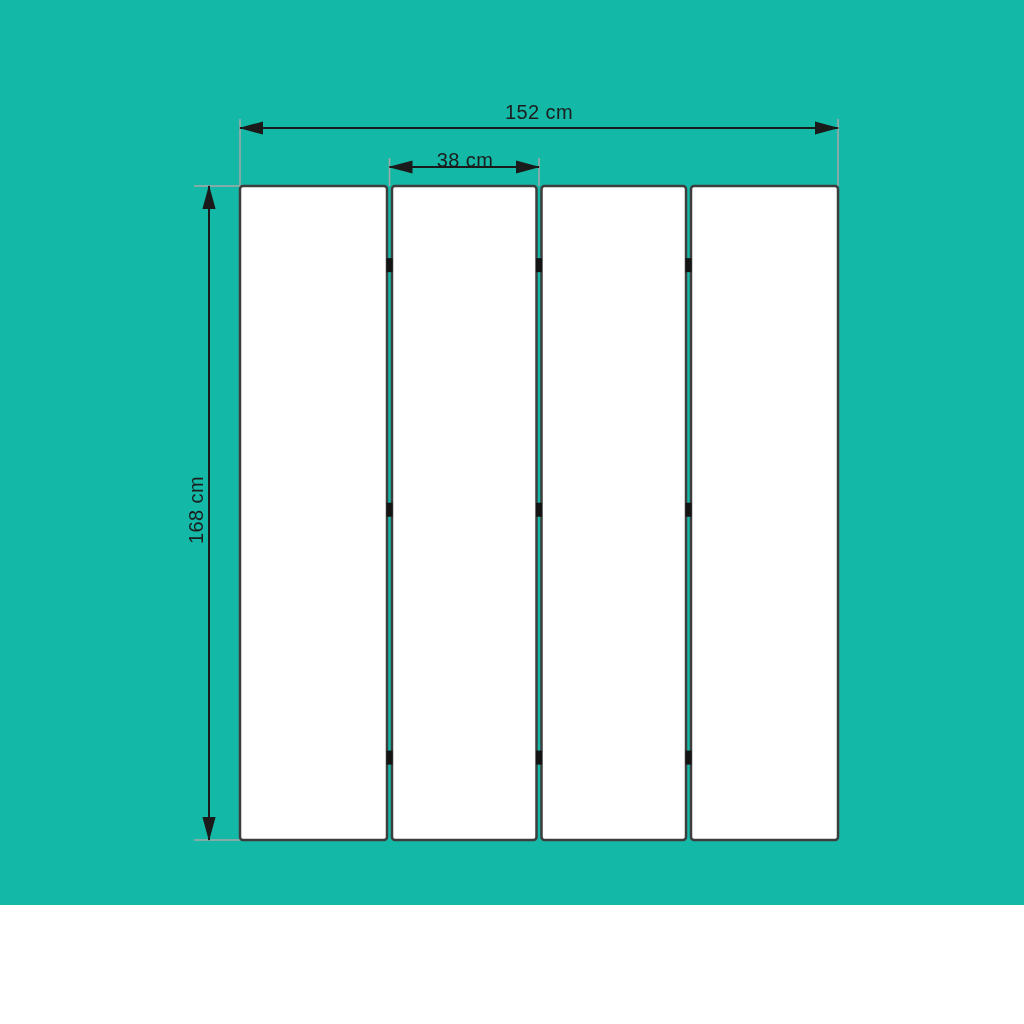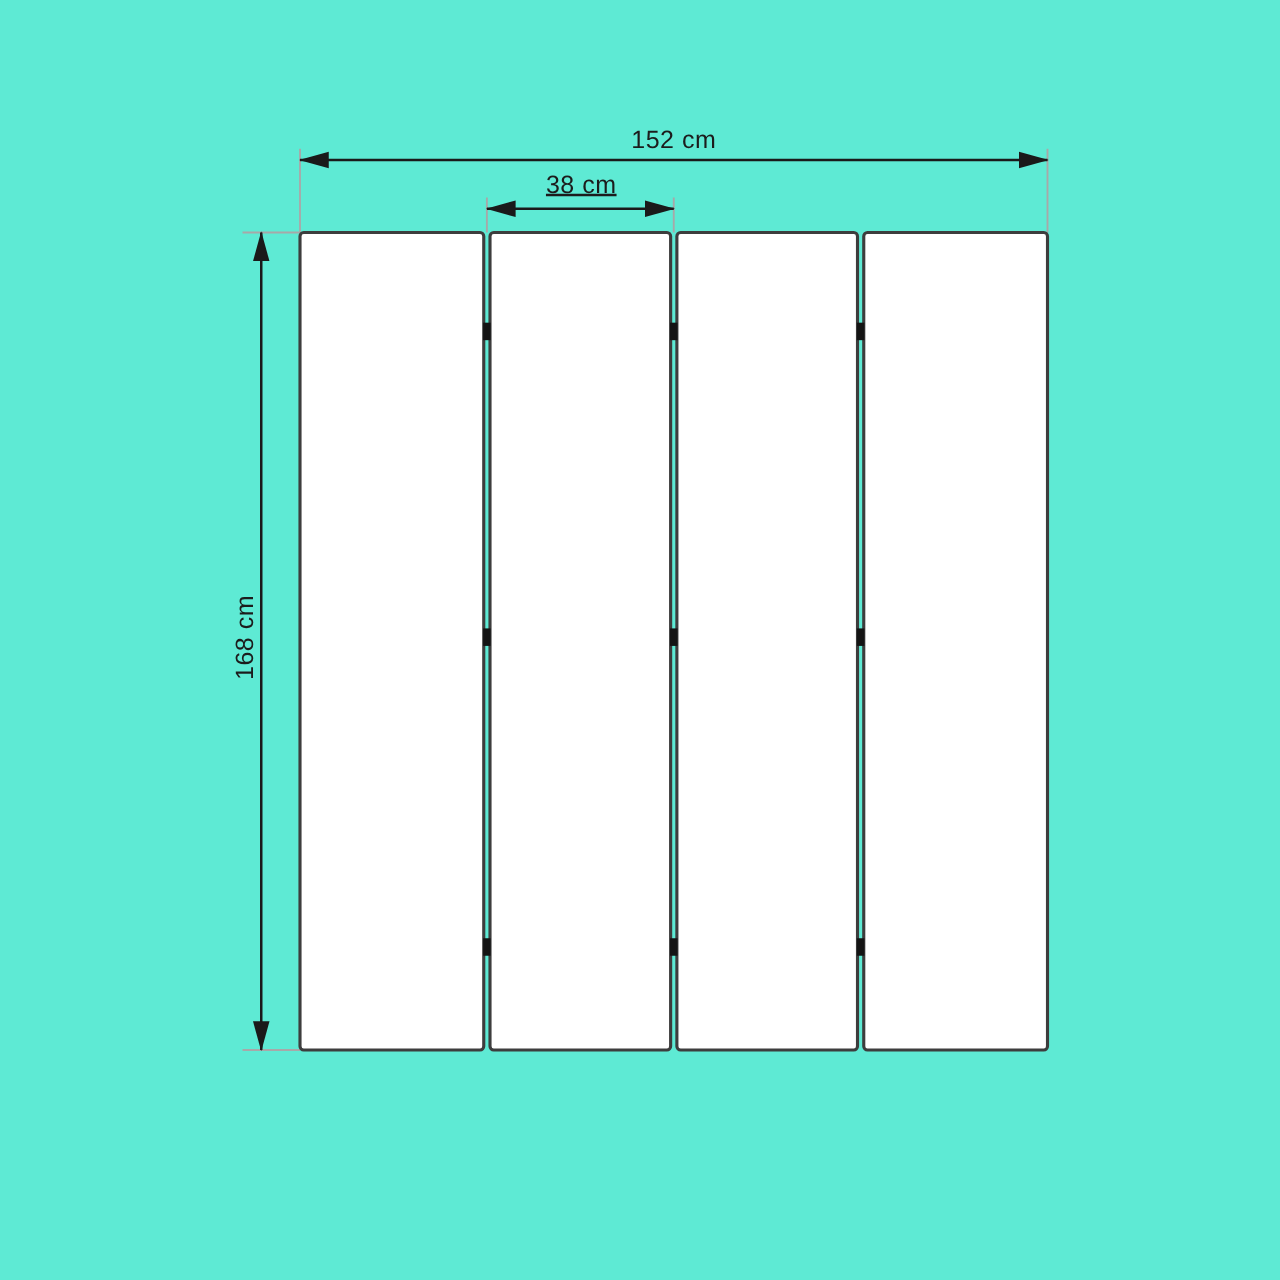--- a/index.html
+++ b/index.html
@@ -3,22 +3,22 @@
 <meta charset="utf-8">
 <style>
   html, body {
     margin: 0;
     padding: 0;
     background: #ffffff;
   }
   .stage {
     position: relative;
     width: 1024px;
-    height: 1024px;
-    background: #5eead4;
+    height: 905px;
+    background: #14b8a6;
     overflow: hidden;
     font-family: "Liberation Sans", "DejaVu Sans", sans-serif;
   }
   .stage svg {
     position: absolute;
     left: 0;
     top: 0;
   }
   .dim-label {
     position: absolute;
@@ -74,17 +74,17 @@
         <rect x="536" y="502.73" width="6" height="14"></rect>
         <rect x="536" y="750.596" width="6" height="14"></rect>
         <rect x="685.5" y="258.134" width="6" height="14"></rect>
         <rect x="685.5" y="502.73" width="6" height="14"></rect>
         <rect x="685.5" y="750.596" width="6" height="14"></rect>
       </g>
     </svg>
 
   <div class="dim-label" style="left: 439px; top: 99px; color: rgb(28, 28, 28);">152 cm</div>
 
-  <div class="dim-label" style="left: 365px; top: 135px; color: rgb(28, 28, 28); text-decoration: underline;">38 cm</div>
+  <div class="dim-label" style="left: 365px; top: 147px; color: rgb(28, 28, 28);">38 cm</div>
 
   <div class="dim-label rotated" style="left: 96px; top: 497px; color: rgb(28, 28, 28);">168 cm</div>
 
 </div>
 
 </body></html>

